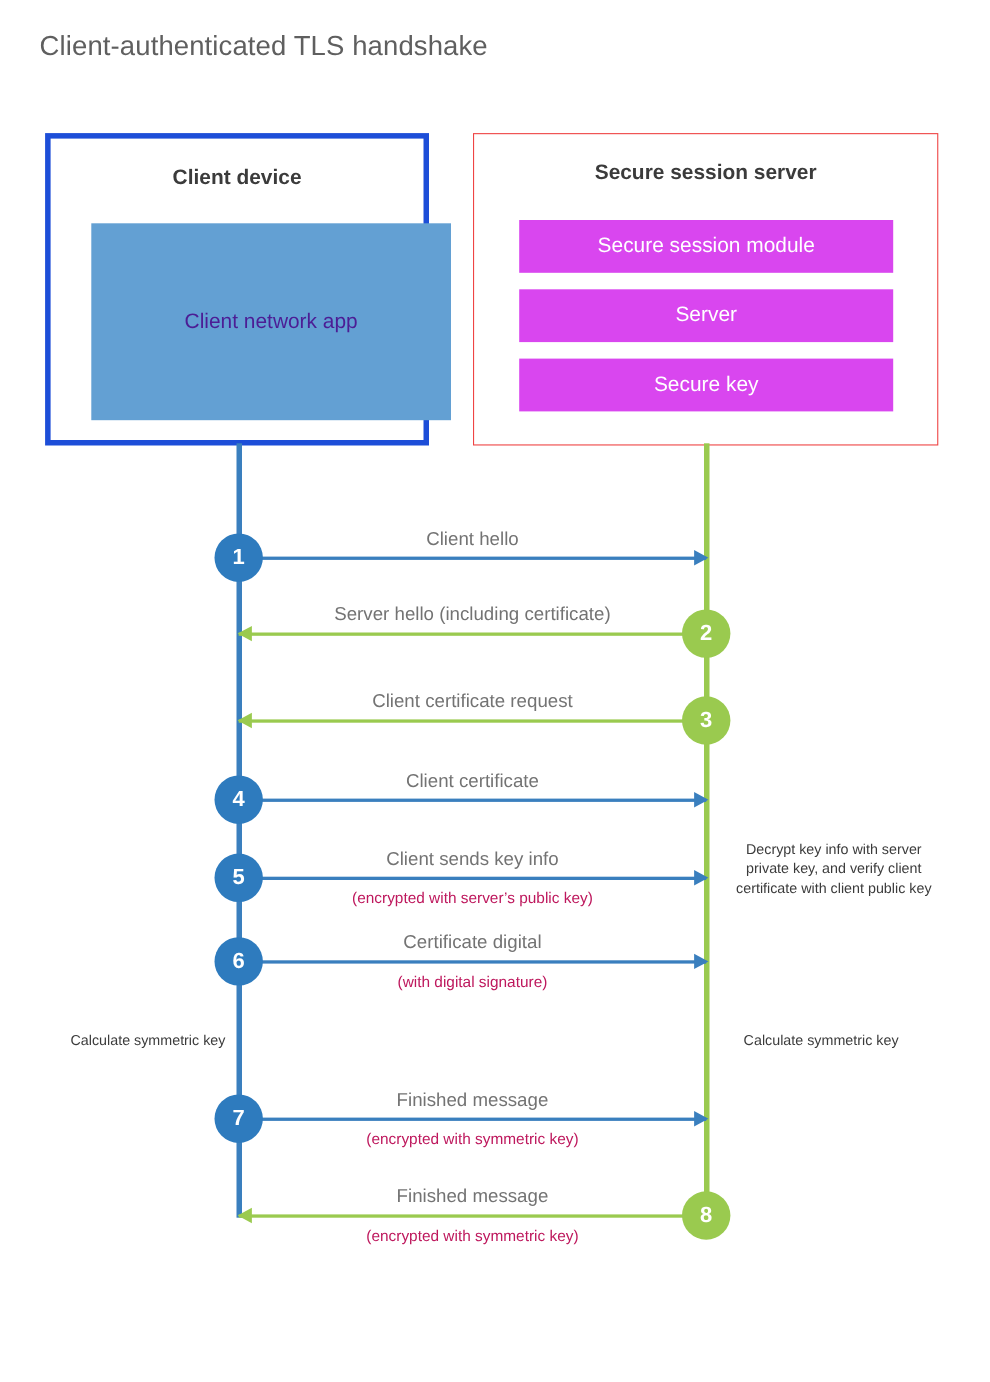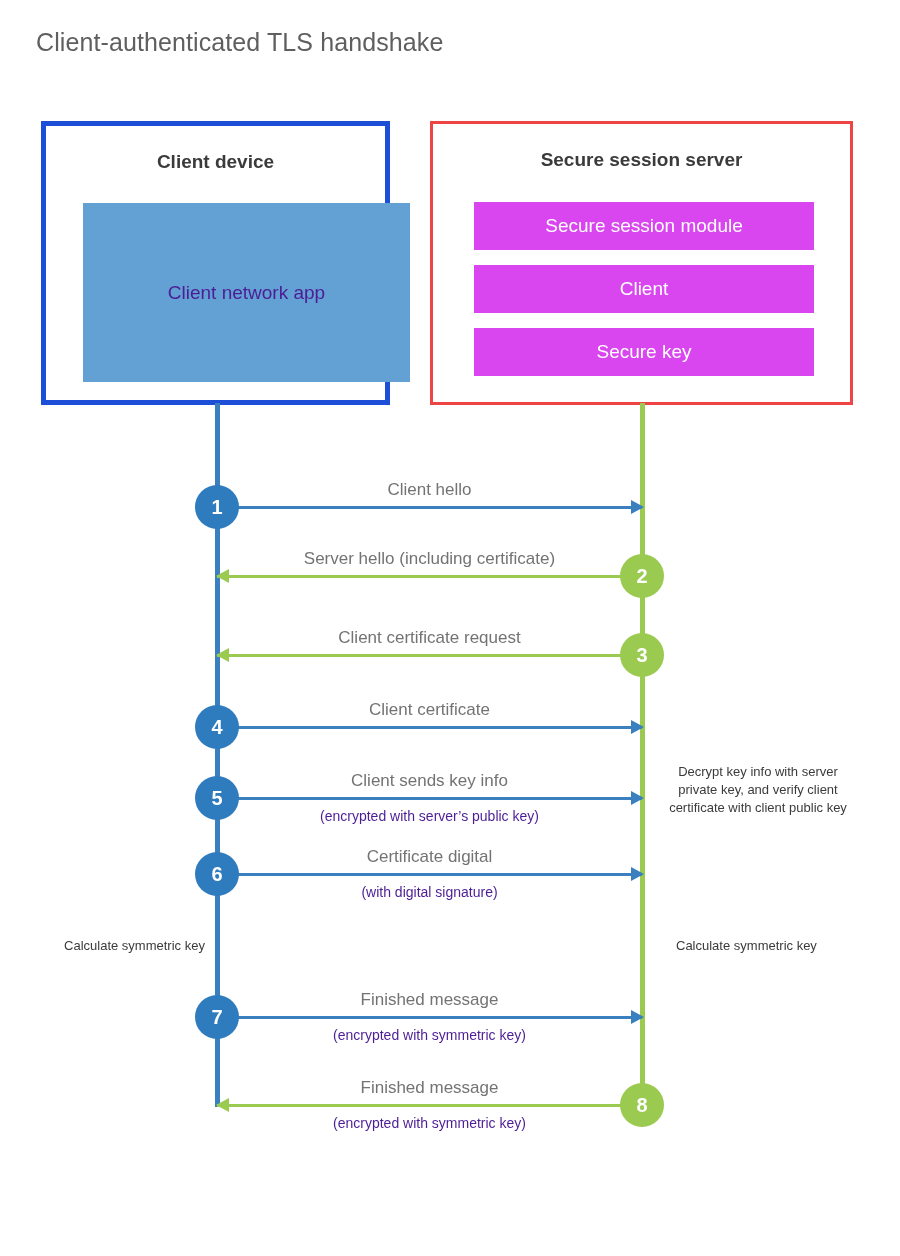--- a/index.html
+++ b/index.html
@@ -17,21 +17,21 @@
     position:absolute;left:36px;top:28px;
     font-size:25px;font-weight:400;color:#5f5f5f;
     letter-spacing:.1px;white-space:nowrap;
   }
 
   
   .entity-box{
     position:absolute;background:#ffffff;box-sizing:border-box;
   }
   #client-box{left:41px;top:121px;width:349px;height:284px;border:5px solid #1d4ed8;}
-  #server-box{left:430px;top:121px;width:423px;height:284px;border:3px solid #ef4444;}
+  #server-box{left:430px;top:121px;width:423px;height:284px;border:1px solid #ef4444;}
 
   .entity-title{
     position:absolute;left:0;right:0;top:25px;
     text-align:center;font-size:19px;font-weight:bold;color:#3b3b3b;
   }
 
   
   #client-app{
     position:absolute;left:37px;top:77px;width:327px;height:179px;
     background:#63A0D3;color:#4c1d95;
@@ -91,21 +91,21 @@
   .step-circle.server{left:620px;background:#9ACA4F;}
 
   
   .msg-label{
     position:absolute;left:217px;width:425px;
     text-align:center;font-size:17px;color:#737373;
     top:-27px;white-space:nowrap;
   }
   .msg-sub{
     position:absolute;left:217px;width:425px;
-    text-align:center;font-size:14px;color:#4c1d95;
+    text-align:center;font-size:14px;color:#be185d;
     top:10px;white-space:nowrap;
   }
 
   
   .side-note{
     position:absolute;font-size:13px;line-height:1.38;color:#3b3b3b;
   }
   #note-decrypt{left:668px;top:763px;width:180px;text-align:center;}
   #note-calc-client{left:62px;top:937px;width:145px;text-align:center;}
   #note-calc-server{left:676px;top:937px;width:150px;text-align:left;}
@@ -118,21 +118,21 @@
   <div class="page-title">Client-authenticated TLS handshake</div>
 
   <div class="entity-box" id="client-box">
     <div class="entity-title">Client device</div>
     <div id="client-app">Client network app</div>
   </div>
 
   <div class="entity-box" id="server-box">
     <div class="entity-title">Secure session server</div>
     <div class="server-bar" id="server-bar-0">Secure session module</div>
-    <div class="server-bar" id="server-bar-1">Client</div>
+    <div class="server-bar" id="server-bar-1">Server</div>
     <div class="server-bar" id="server-bar-2">Secure key</div>
   </div>
 
   <div class="lifeline" id="lifeline-client"></div>
   <div class="lifeline" id="lifeline-server"></div>
 
   <div id="messages">
       <div class="msg" style="top: 507px;">
         <div class="msg-line blue-line"></div>
         <div class="arrowhead right"></div>

